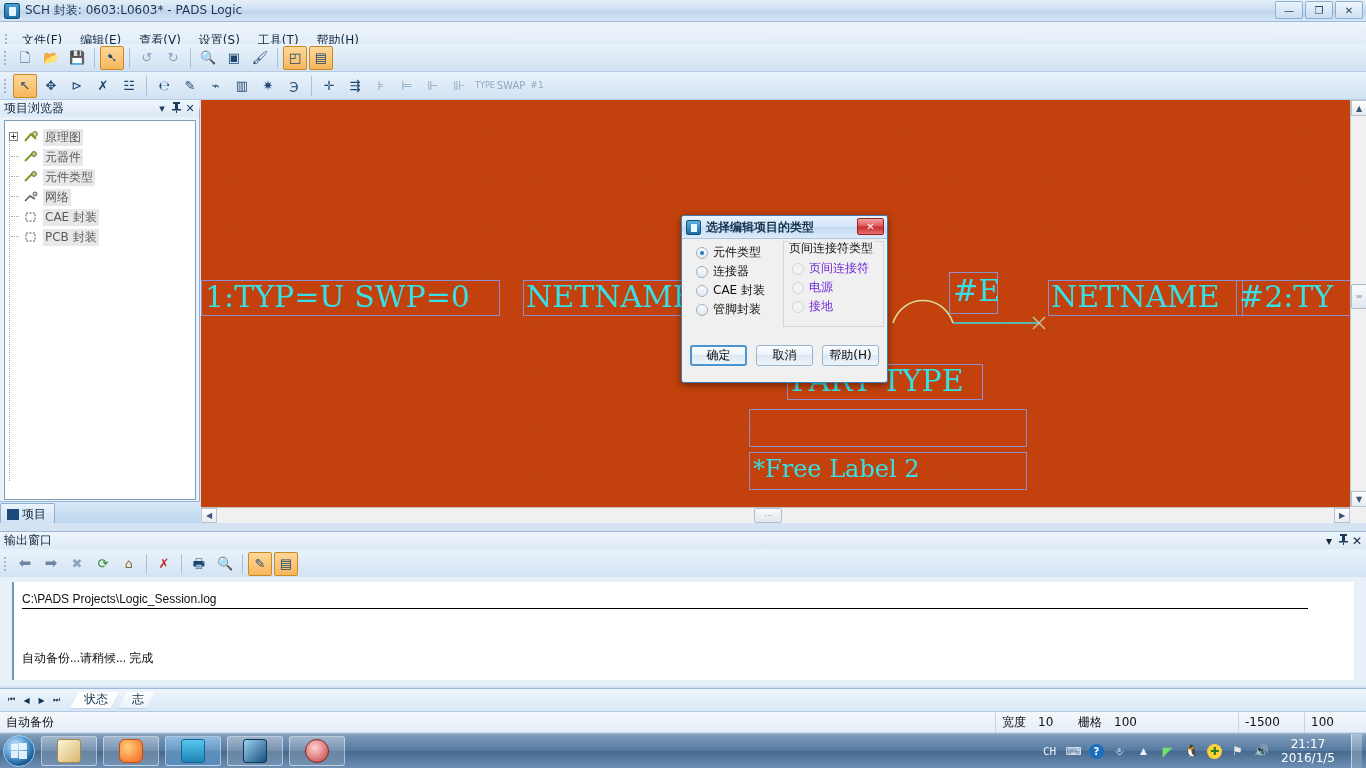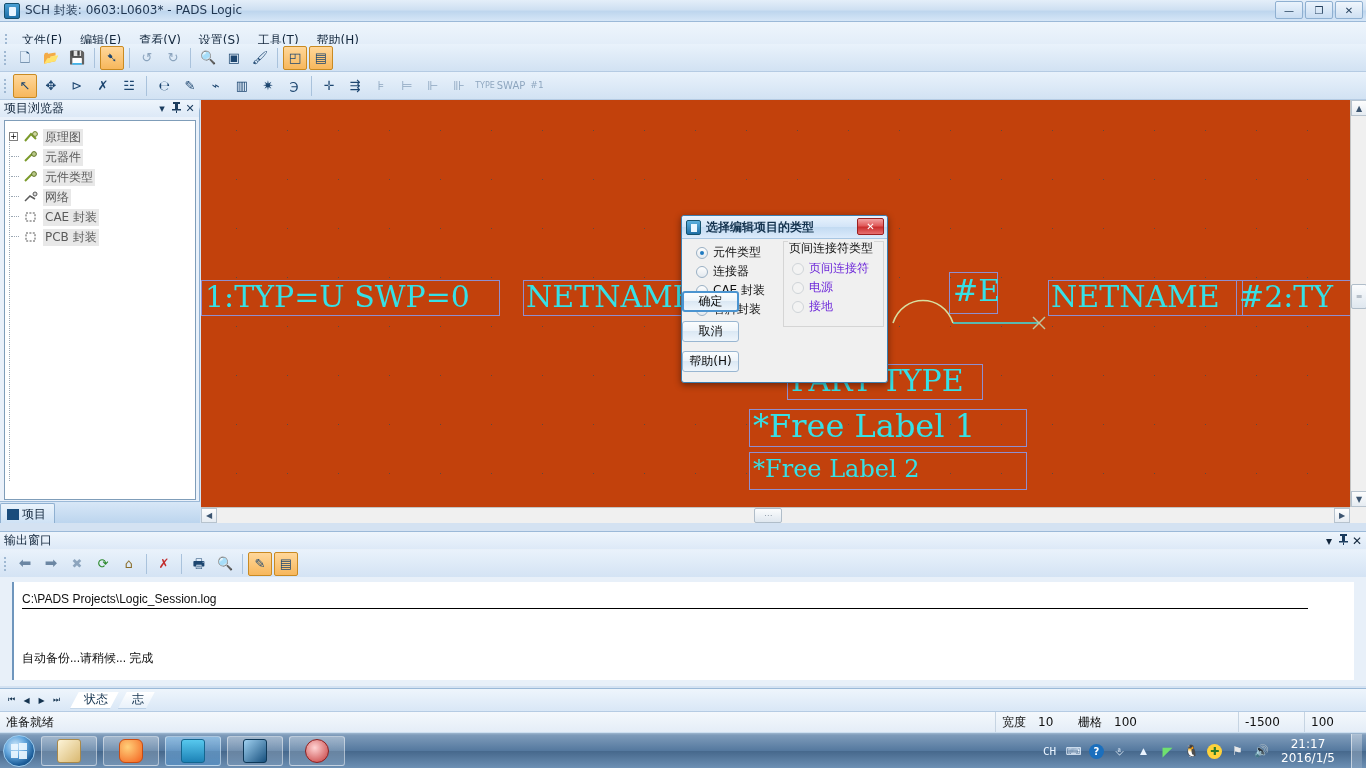--- a/index.html
+++ b/index.html
@@ -194,21 +194,21 @@
   .left-group{ position:absolute; left:0; top:4px; width:96px; }
   .group-box{
     position:absolute; left:101px; top:2px; width:101px; height:86px;
     border:1px solid #d5d5d5;
   }
   .group-title{
     position:absolute; left:4px; top:-2px; font-size:12px; color:#101010;
     background:#f0f0f0; padding:0 1px; white-space:nowrap;
   }
   .group-items{ position:absolute; left:0; top:17px; width:100%; }
-  .btn-row{ position:absolute; left:0; bottom:11px; width:100%; display:flex; justify-content:center; gap:9px;flex-direction:column; }
+  .btn-row{ position:absolute; left:0; bottom:17px; width:100%; display:flex; justify-content:center; gap:9px; }
   .dbtn{
     width:57px;height:21px;
     background:linear-gradient(to bottom,#fbfdfe 0%,#edf4fa 45%,#dbe8f4 50%,#eef5fb 100%);
     border:1px solid #99b6d1; border-radius:3px;
     font-size:12px; color:#0b0b0b;
     display:flex;align-items:center;justify-content:center;
   }
   .dbtn.default{ border:2px solid #4b94d0; }
 
   
@@ -570,21 +570,20 @@
       <div class="sch-box" style="left:847px;top:180px;width:195px;height:36px;"></div>
       <div class="sch-text" style="left:850px;top:182px;">NETNAME</div>
 
       <div class="sch-box" style="left:1035px;top:180px;width:130px;height:36px;"></div>
       <div class="sch-text" style="left:1038px;top:182px;">#2:TY</div>
 
       <div class="sch-box" style="left:586px;top:264px;width:196px;height:36px;"></div>
       <div class="sch-text" style="left:590px;top:266px;">PART TYPE</div>
 
       <div class="sch-box" style="left:548px;top:309px;width:278px;height:38px;"></div>
-      <div class="sch-text" style="left:552px;top:311px;font-size:32px;">*Free Label 1</div>
 
       <div class="sch-box" style="left:548px;top:352px;width:278px;height:38px;"></div>
       <div class="sch-text" style="left:552px;top:354px;font-size:24px;">*Free Label 2</div>
     </div>
   </div>
 
   <div class="vscroll">
     <div class="sb-arrow" style="position:absolute;left:0;top:0;width:16px;height:16px;">▲</div>
     <div class="sb-thumb" style="position:absolute;left:0;top:184px;width:16px;height:25px;">≡</div>
     <div class="sb-arrow" style="position:absolute;left:0;bottom:0;width:16px;height:16px;">▼</div>
@@ -713,21 +712,21 @@
   <div class="pagetabs">
     <div class="nav-btn">⏮</div>
     <div class="nav-btn">◀</div>
     <div class="nav-btn">▶</div>
     <div class="nav-btn">⏭</div>
     <div class="sheet-tab sel" style="margin-left:6px;">状态</div>
     <div class="sheet-tab">志</div>
   </div>
 
   <div class="statusbar">
-    <div class="st-ready">准备就绪</div>
+    <div class="st-ready">自动备份</div>
     <div class="st-fields">
       <div class="st-cell">宽度</div>
       <div class="st-cell" style="border-left:none;width:40px;justify-content:flex-start">10</div>
       <div class="st-cell" style="border-left:none">栅格</div>
       <div class="st-cell" style="border-left:none;width:130px;justify-content:flex-start">100</div>
       <div class="st-cell" style="width:66px">-1500</div>
       <div class="st-cell" style="width:62px">100</div>
     </div>
   </div>
 

